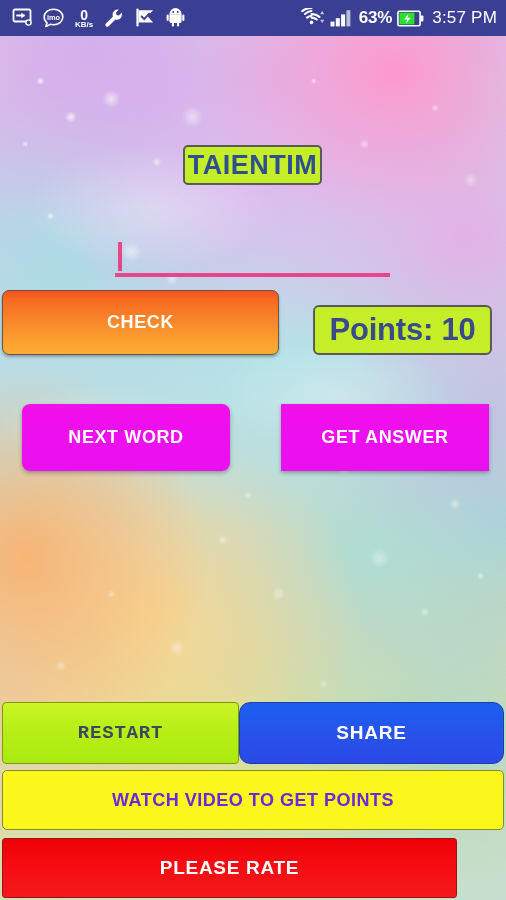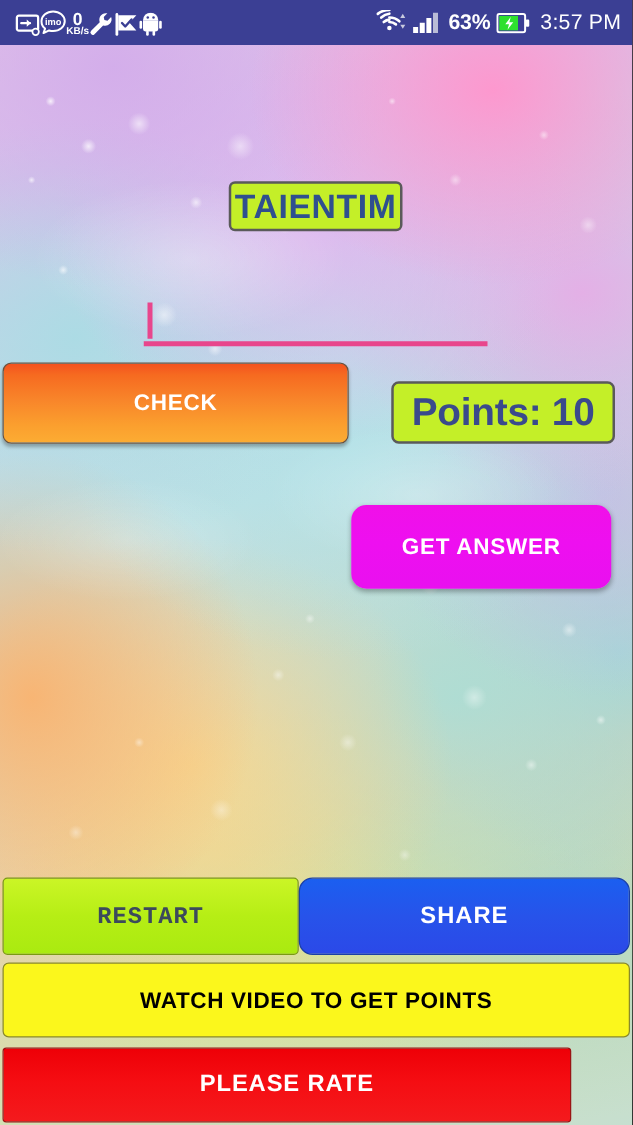--- a/index.html
+++ b/index.html
@@ -78,21 +78,21 @@
 
   
   .statusbar {
     position:absolute; top:0; left:0;
     width:506px; height:36px;
     background:#3b3f94;
     display:flex; align-items:center;
     padding:0 9px 0 12px;
     z-index:50;
   }
-  .sb-left { display:flex; align-items:flex-end; }
+  .sb-left { display:flex; align-items:flex-start; gap:11px; }
   .sb-right { display:flex; align-items:center; gap:5px; margin-left:auto; }
   .sb-ico { display:flex; align-items:center; justify-content:center; }
   .sb-kb {
     color:#fff; line-height:1; text-align:center;
     display:flex; flex-direction:column; align-items:center;
   }
   .sb-kb .n { font-size:14px; font-weight:bold; }
   .sb-kb .u { font-size:8px; font-weight:bold; margin-top:-1px; }
   .sb-pct { color:#fff; font-size:17px; font-weight:bold; letter-spacing:-0.2px; }
   .sb-time { color:#fff; font-size:17px; font-weight:normal; margin-left:3px; letter-spacing:0.2px; }
@@ -166,21 +166,21 @@
   .btn-next {
     left:22px; top:404px; width:208px; height:67px;
     background:linear-gradient(180deg, #f010e8 0%, #ee0ff0 45%, #e910ef 100%);
     border-radius:8px;
     color:#ffffff; font-size:18px; letter-spacing:0.6px;
     box-shadow:0 2px 4px rgba(0,0,0,0.30);
   }
   .btn-answer {
     left:281px; top:404px; width:208px; height:67px;
     background:linear-gradient(180deg, #f010e8 0%, #ee0ff0 45%, #e910ef 100%);
-    border-radius:12px;
+    border-radius:0;
     color:#ffffff; font-size:18px; letter-spacing:0.6px;
     box-shadow:0 2px 4px rgba(0,0,0,0.30);
   }
   .btn-restart {
     left:2px; top:702px; width:237px; height:62px;
     background:linear-gradient(180deg, #cbf526 0%, #b6ee15 50%, #aaea10 100%);
     border:1px solid #7a9a12;
     border-radius:4px;
     color:#3c4a5c; font-size:19px; letter-spacing:0.8px;font-family:Liberation Mono, monospace;
   }
@@ -189,21 +189,21 @@
     background:linear-gradient(180deg, #1b5ff0 0%, #2753ea 50%, #2b49e8 100%);
     border:1px solid #1a3fa8;
     border-radius:11px;
     color:#ffffff; font-size:19px; letter-spacing:0.8px;
   }
   .btn-watch {
     left:2px; top:770px; width:502px; height:60px;
     background:#fbf71c;
     border:1px solid #8a8a2a;
     border-radius:5px;
-    color:#000000; font-size:18px; letter-spacing:0.5px;
+    color:#6d28d9; font-size:18px; letter-spacing:0.5px;
   }
   .btn-rate {
     left:2px; top:838px; width:455px; height:60px;
     background:linear-gradient(180deg, #ee0007 0%, #f50d12 45%, #f41a1d 100%);
     border:1px solid #9a1414;
     border-radius:3px;
     color:#ffffff; font-size:19px; letter-spacing:0.7px;
   }
 </style>
 </head>
@@ -303,20 +303,21 @@
 
   <div class="word-label">TAIENTIM</div>
 
   <div class="answer-wrap">
     <div class="caret"></div>
     <input class="answer-input" type="text" placeholder="" style="">
   </div>
 
   <button class="btn btn-check">CHECK</button>
   <div class="points-badge">Points: 10</div>
+  <button class="btn btn-next">NEXT WORD</button>
   <button class="btn btn-answer">GET ANSWER</button>
 
   <button class="btn btn-restart">RESTART</button>
   <button class="btn btn-share">SHARE</button>
   <button class="btn btn-watch">WATCH VIDEO TO GET POINTS</button>
   <button class="btn btn-rate">PLEASE RATE</button>
 
 </div>
 
 </body></html>

